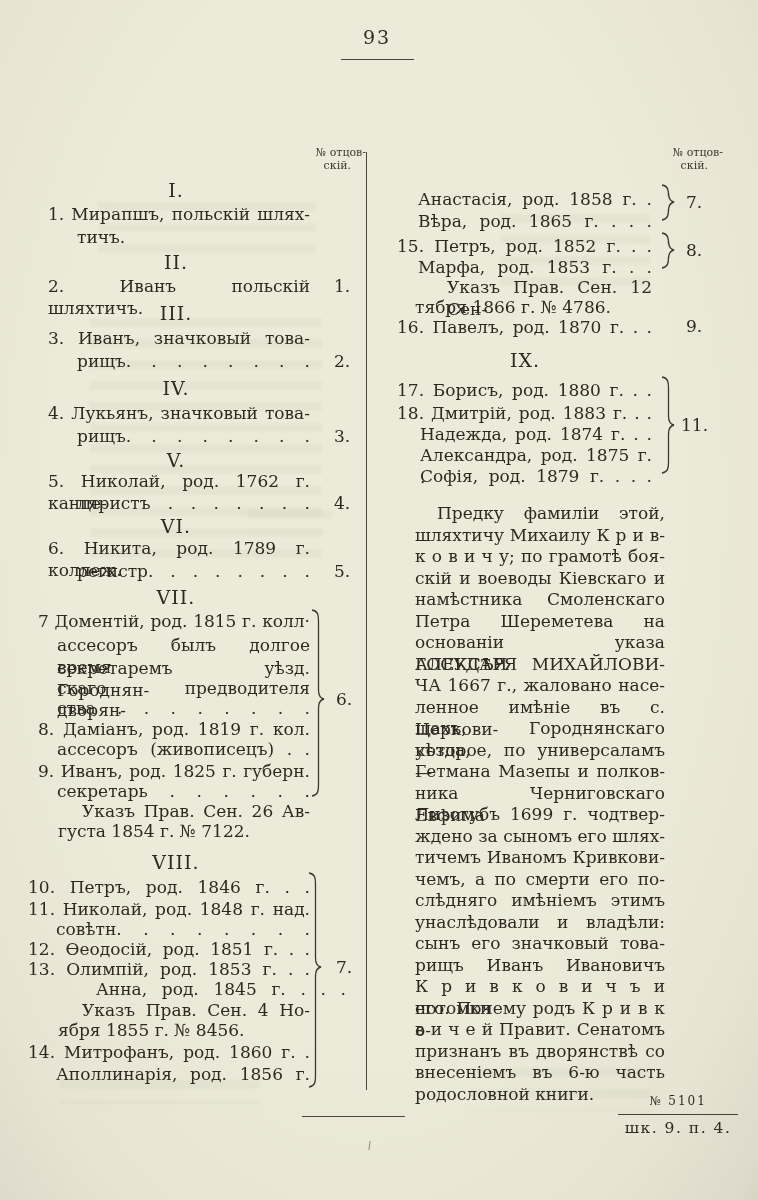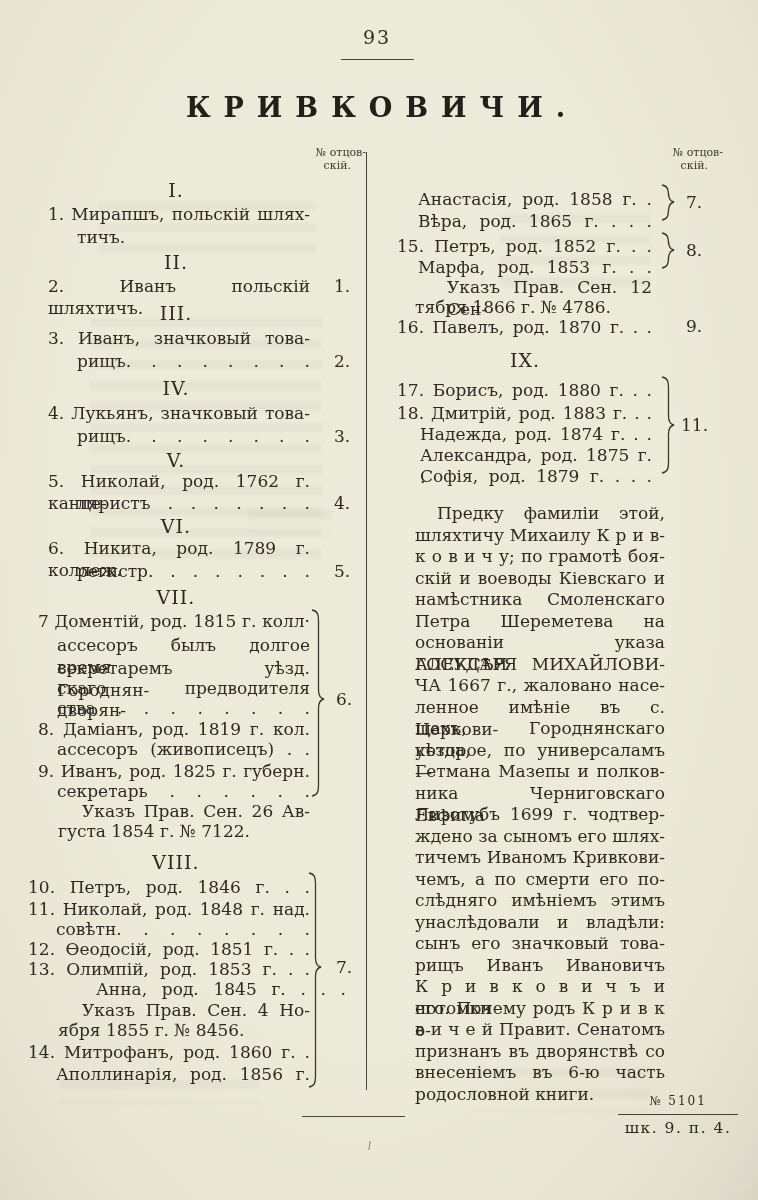--- a/index.html
+++ b/index.html
@@ -47,21 +47,20 @@
 <div class="page">
   <div class="ghost" style="left:98px; top:202px; width:218px; height:58px;"></div>
   <div class="ghost" style="left:90px; top:318px; width:232px; height:252px;"></div>
   <div class="ghost" style="left:248px; top:510px; width:84px; height:22px;"></div>
   <div class="ghost" style="left:500px; top:214px; width:150px; height:72px;"></div>
   <div class="ghost" style="left:470px; top:1068px; width:180px; height:44px;"></div>
   <div class="ghost" style="left:60px; top:1080px; width:200px; height:24px;"></div>
 
   <div class="pageno">93</div>
   <div class="pageno-rule"></div>
-  <h1 class="title">КРИВКОВИЧИ.</h1>
 
   <div class="colhead left">
     <span class="l1">№ отцов-</span>
     <span class="l2">скій.</span>
   </div>
   <div class="colhead right">
     <span class="l1">№ отцов-</span>
     <span class="l2">скій.</span>
   </div>
 

